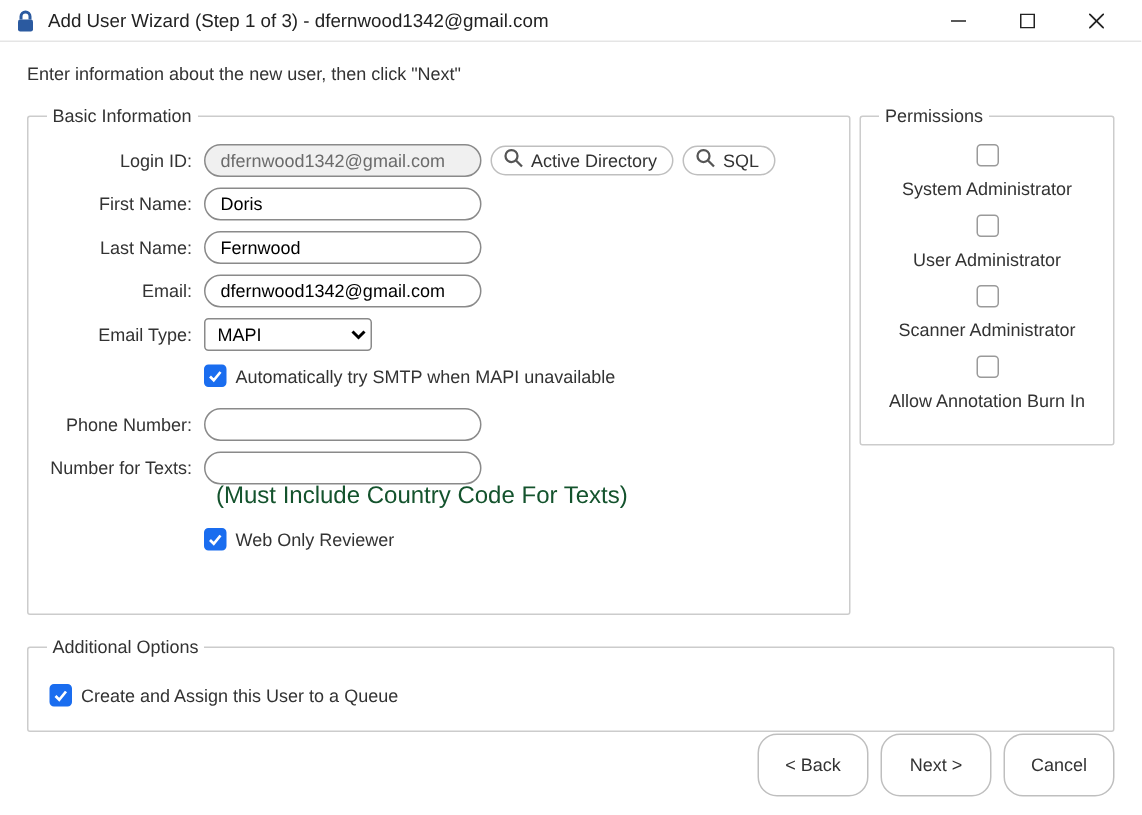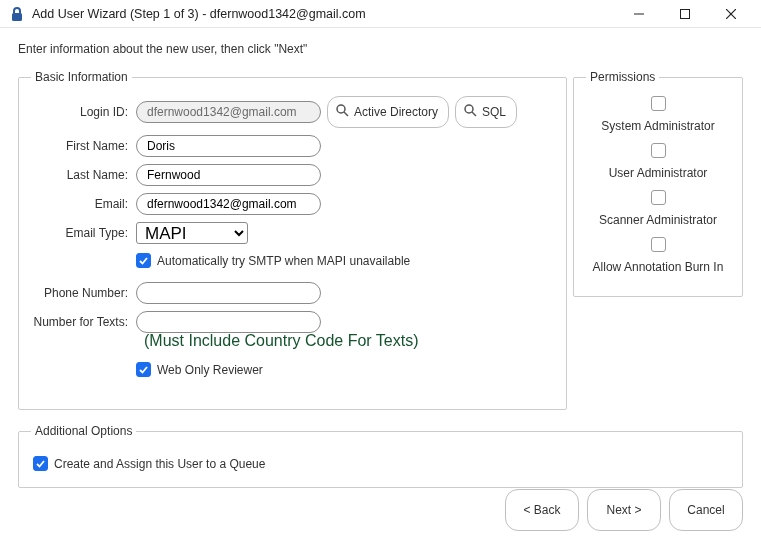--- a/index.html
+++ b/index.html
@@ -97,26 +97,26 @@
   .login-input { width: 185px; }
   .name-input { width: 185px; }
   .email-input { width: 185px; }
   .phone-input { width: 185px; }
   select {
     height: 22px;
     border: 1px solid #8a8a8a;
     border-radius: 3px;
     padding: 0 4px;
     font-family: inherit;
-    font-size: 17px;
+    font-size: 12px;
     width: 112px;
     background: #fff;
   }
   .pillbtn {
-    height: 32px;
+    height: 20px;
     border: 1px solid #bfbfbf;
     border-radius: 12px;
     background: #fff;
     padding: 0 10px 0 8px;
     display: inline-flex;
     align-items: center;
     gap: 5px;
     font-family: inherit;
     font-size: 12px;
     color: #333;

